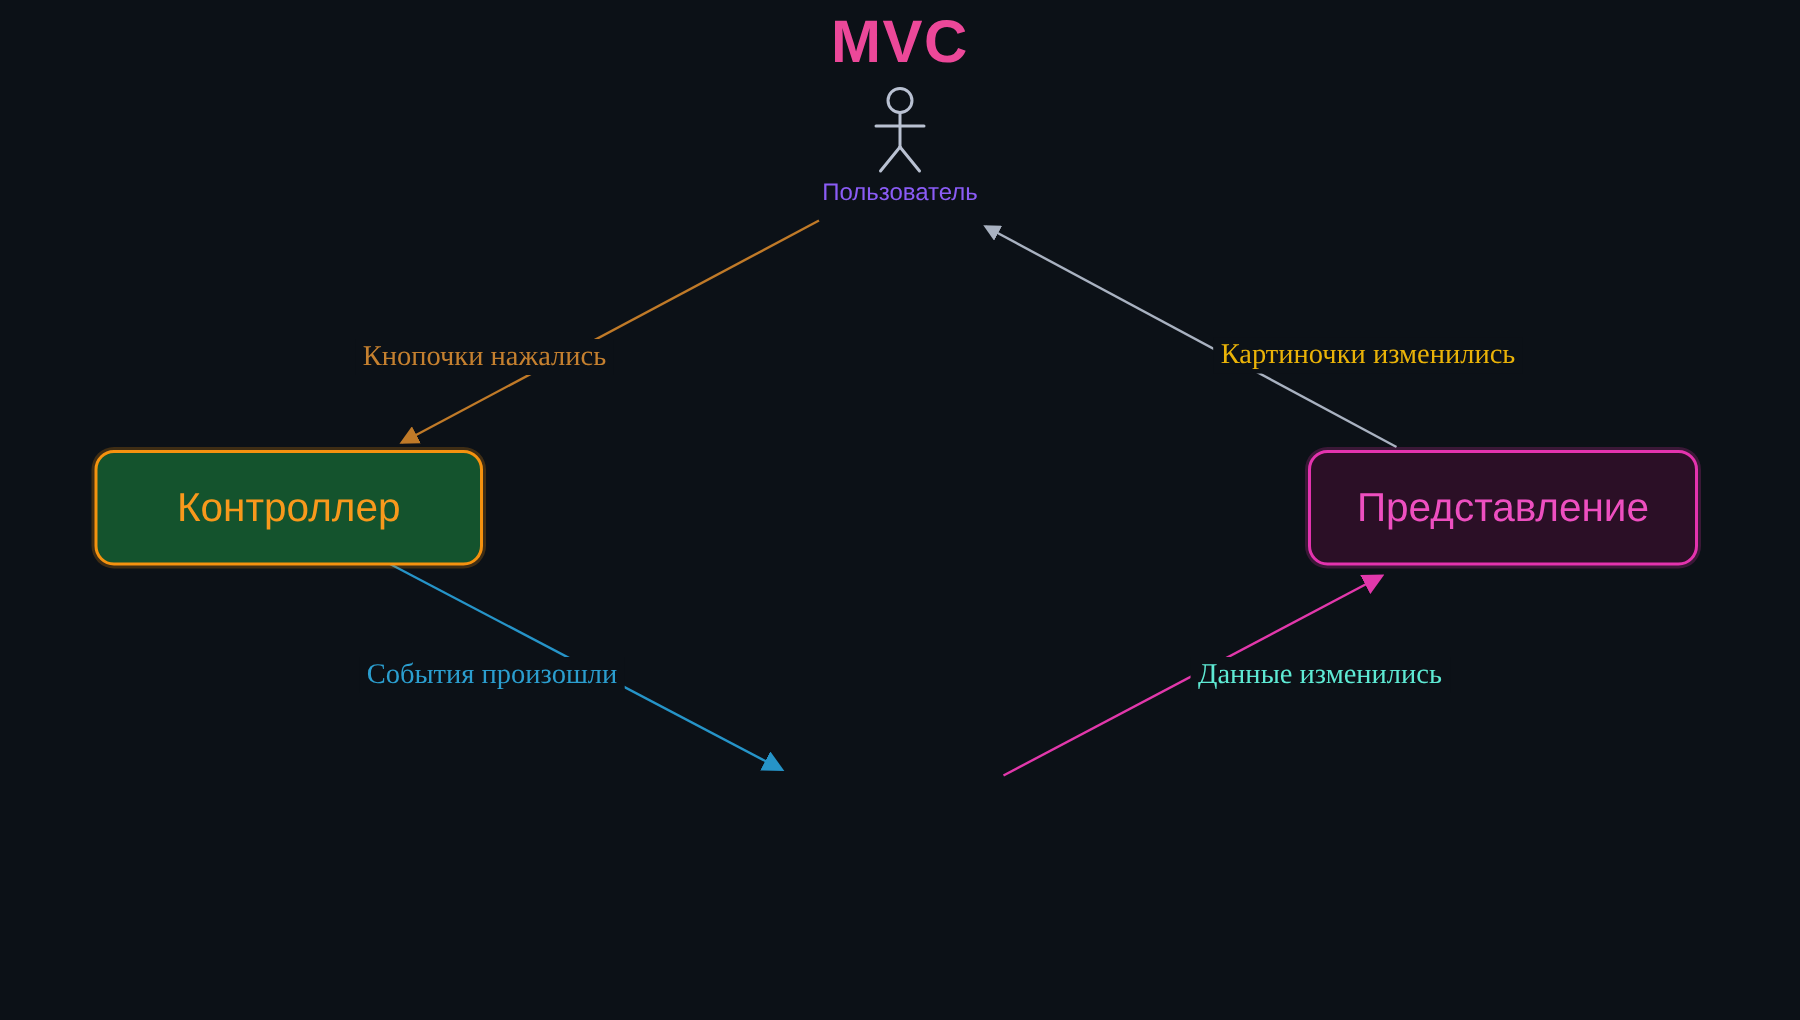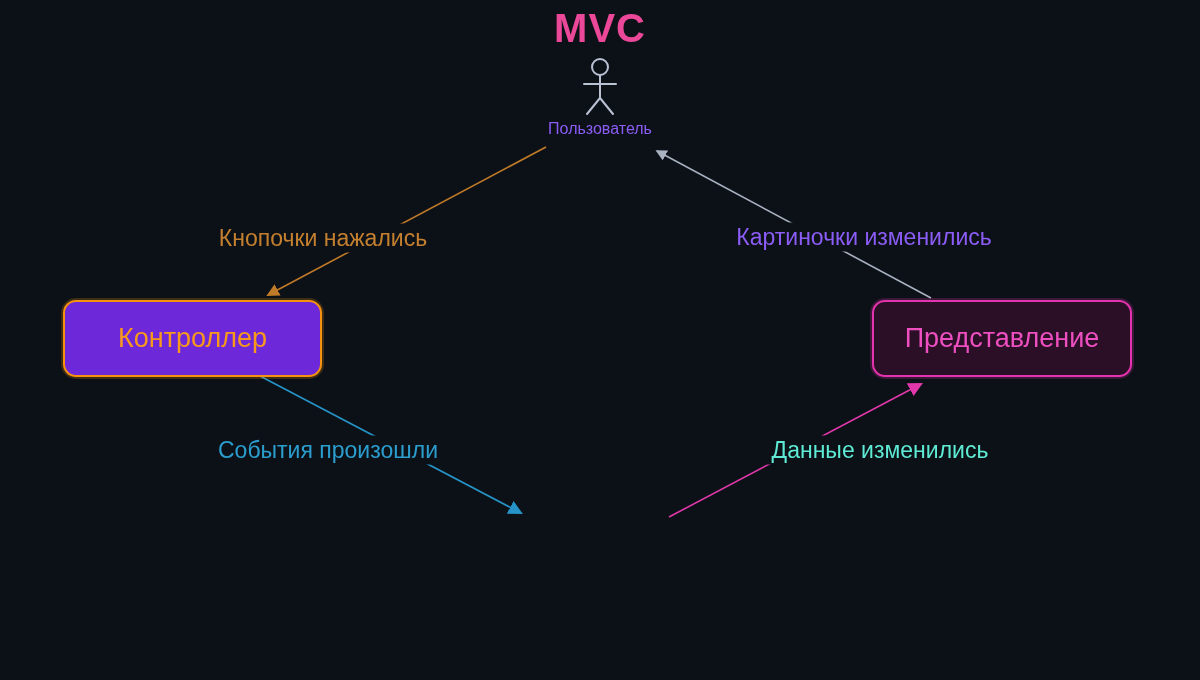--- a/index.html
+++ b/index.html
@@ -41,21 +41,21 @@
     position: absolute;
     display: flex;
     align-items: center;
     justify-content: center;
     border-radius: 13px;
     font-size: 27px;
     white-space: nowrap;
   }
   .node-controller {
     left: 63px; top: 300px; width: 255px; height: 73px;
-    background: #6d28d9;
+    background: #14532d;
     border: 2.5px solid #f5920f;
     box-shadow: 0 0 0 2px rgba(245,146,15,0.22);
     color: #f8991c;
   }
   .node-view {
     left: 872px; top: 300px; width: 256px; height: 73px;
     background: #2b0f26;
     border: 2.5px solid #e433ae;
     box-shadow: 0 0 0 2px rgba(228,51,174,0.22);
     color: #ee4fc0;
@@ -63,27 +63,28 @@
   .node-model {
     left: 470px; top: 519px; width: 259px; height: 74px;
     background: #0b2231;
     border: 2.5px solid #36c4f2;
     box-shadow: 0 0 0 2px rgba(54,196,242,0.22);
     color: #38c6f4;
   }
   .edge-label {
     position: absolute;
     transform: translate(-50%, -50%);
-    font-size: 23px;
+    font-size: 19px;
     white-space: nowrap;
     background: #0c1117;
     padding: 1px 5px;
+    font-family: Liberation Serif, serif;
   }
   .edge-label-orange  { left: 323px; top: 238px; color: #c5802f; }
-  .edge-label-gray    { left: 864px; top: 237px; color: #8b5cf6; }
+  .edge-label-gray    { left: 912px; top: 237px; color: #eab308; }
   .edge-label-cyan    { left: 328px; top: 450px; color: #2b9ecf; }
   .edge-label-magenta { left: 880px; top: 450px; color: #5eead4; }
 </style>
 </head>
 <body>
 
 <div class="canvas">
 
   <svg class="edge-layer" width="1200" height="680" viewBox="0 0 1200 680">
     <defs>

